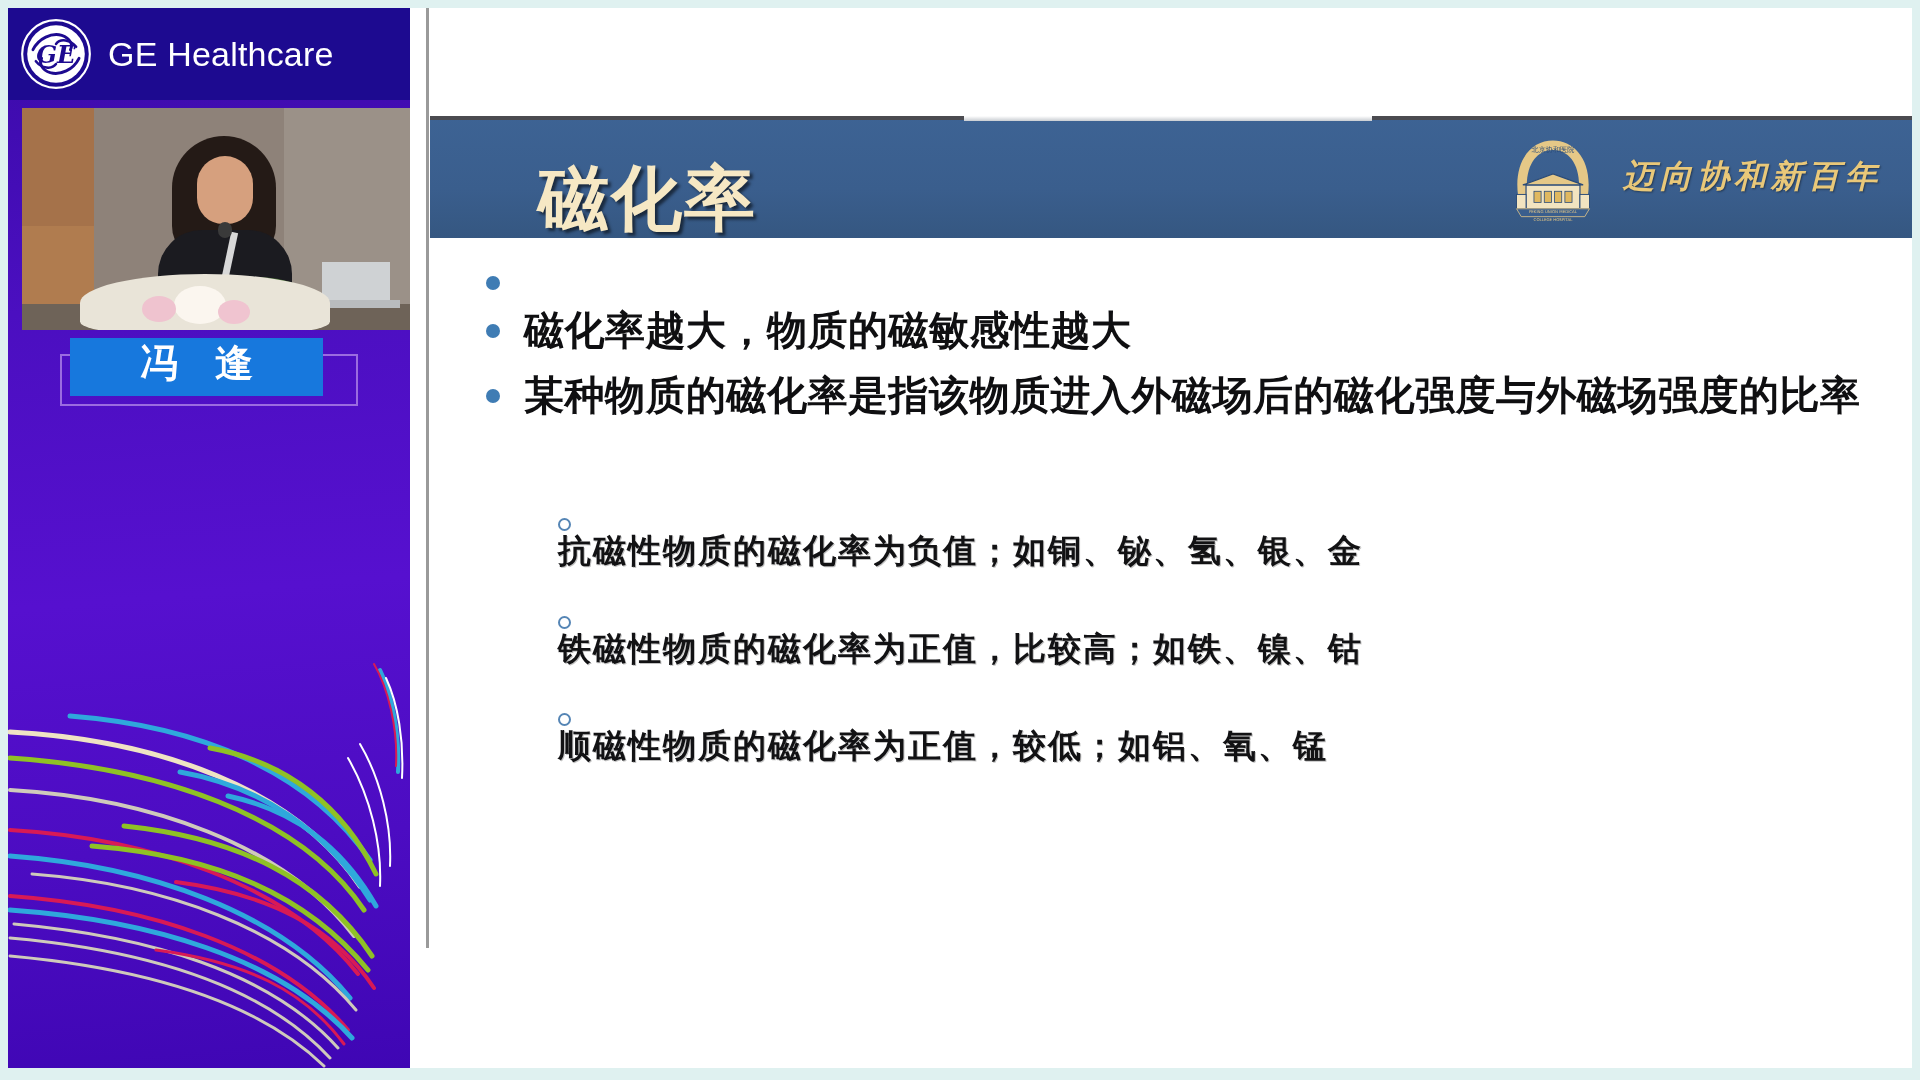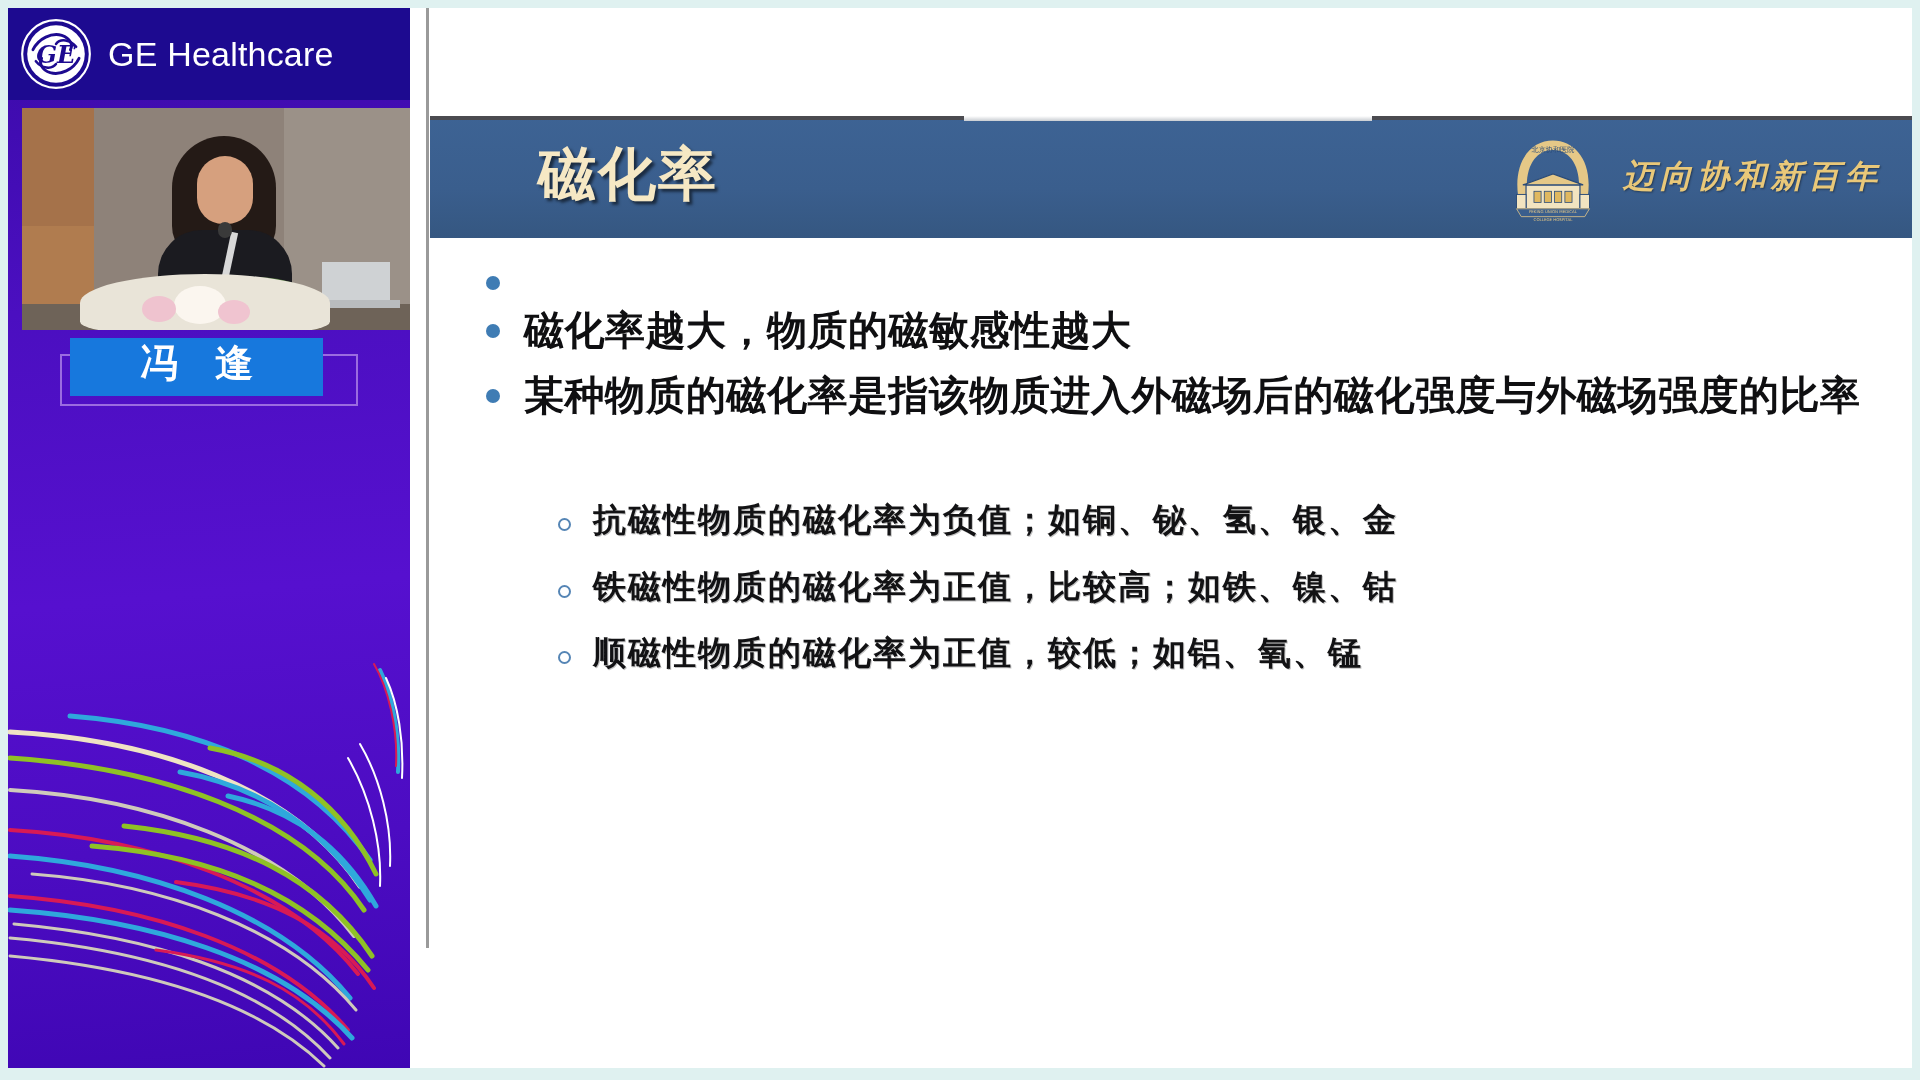--- a/index.html
+++ b/index.html
@@ -179,22 +179,22 @@
     left: 534px;
     top: 0px;
     width: 408px;
     height: 5px;
     background: linear-gradient(180deg, #ffffff 0%, #c9cdd2 100%);
   }
 
   #slide-title {
     position: absolute;
     left: 108px;
-    top: 20px;
-    font-size: 58px;
+    top: 36px;
+    font-size: 71px;
     font-weight: 700;
     color: #f6e8c4;
     font-family: "DejaVu Serif", "Liberation Serif", serif;
     letter-spacing: 2px;
     text-shadow: 3px 3px 3px rgba(0,0,0,0.55);
     white-space: nowrap;
   }
 
   #hospital-mark {
     position: absolute;
@@ -252,20 +252,21 @@
   #subbullets {
     position: absolute;
     left: 148px;
     top: 492px;
     width: 1340px;
   }
   .subbullet {
     display: flex;
     align-items: flex-start;
     margin-bottom: 27px;
+    flex-direction: column;
   }
   .subbullet .ring {
     flex: 0 0 auto;
     width: 13px;
     height: 13px;
     border-radius: 50%;
     border: 2px solid #5585b5;
     background: #ffffff;
     box-sizing: border-box;
     margin-top: 18px;

